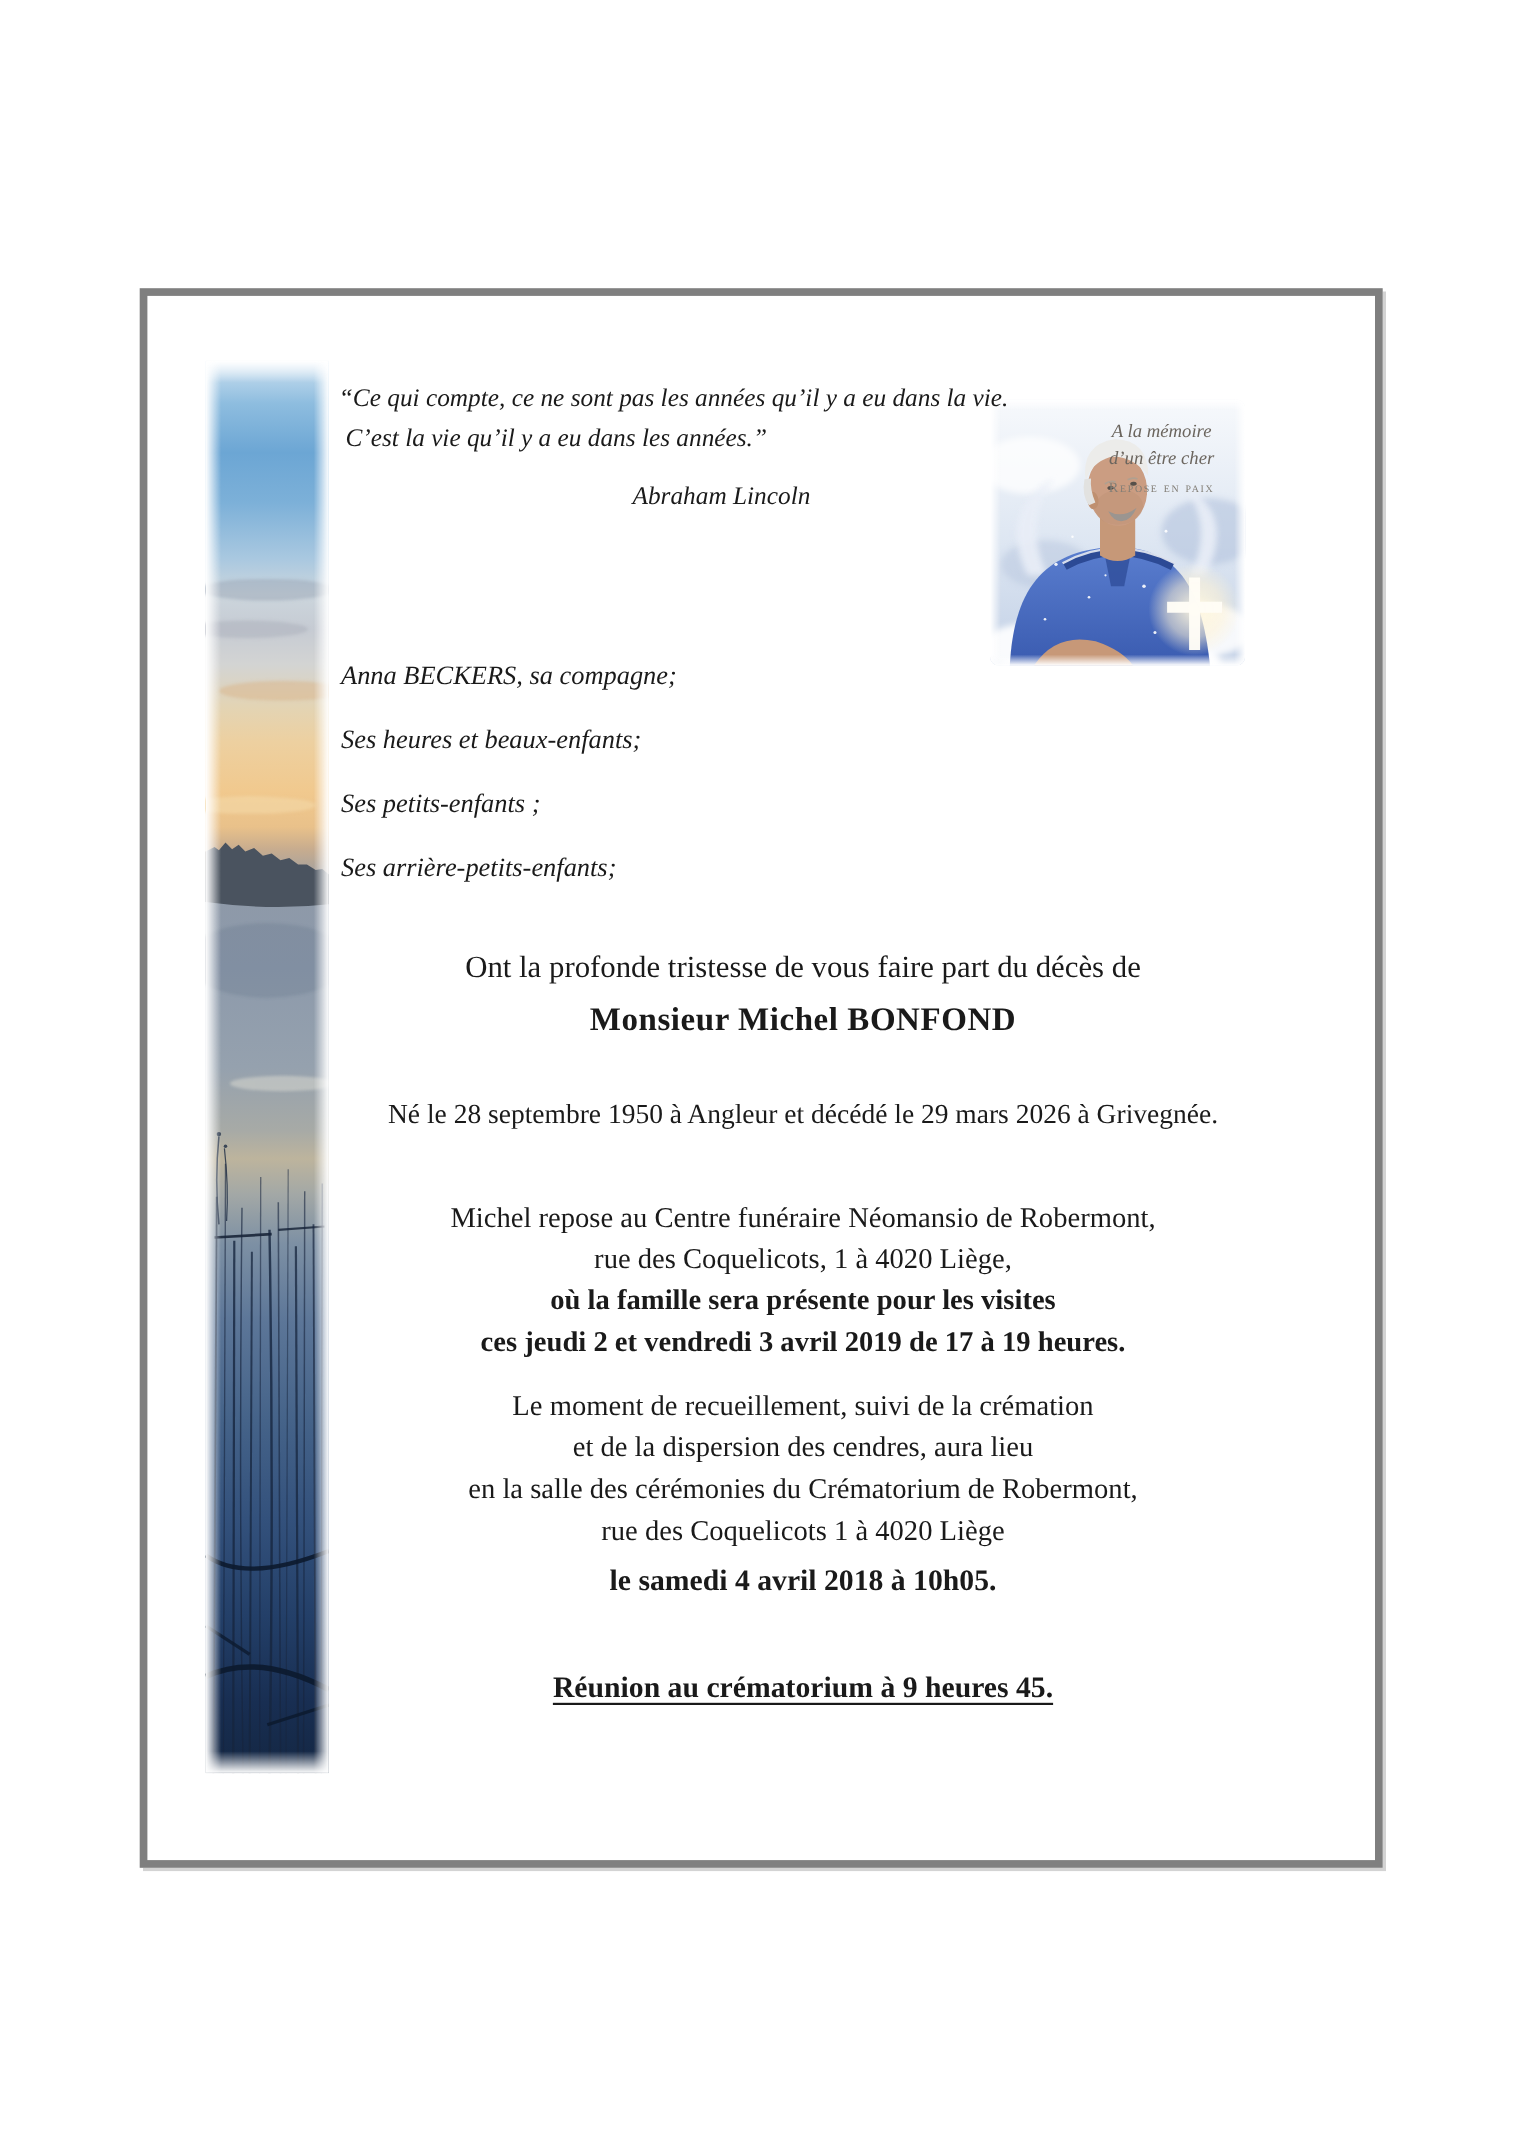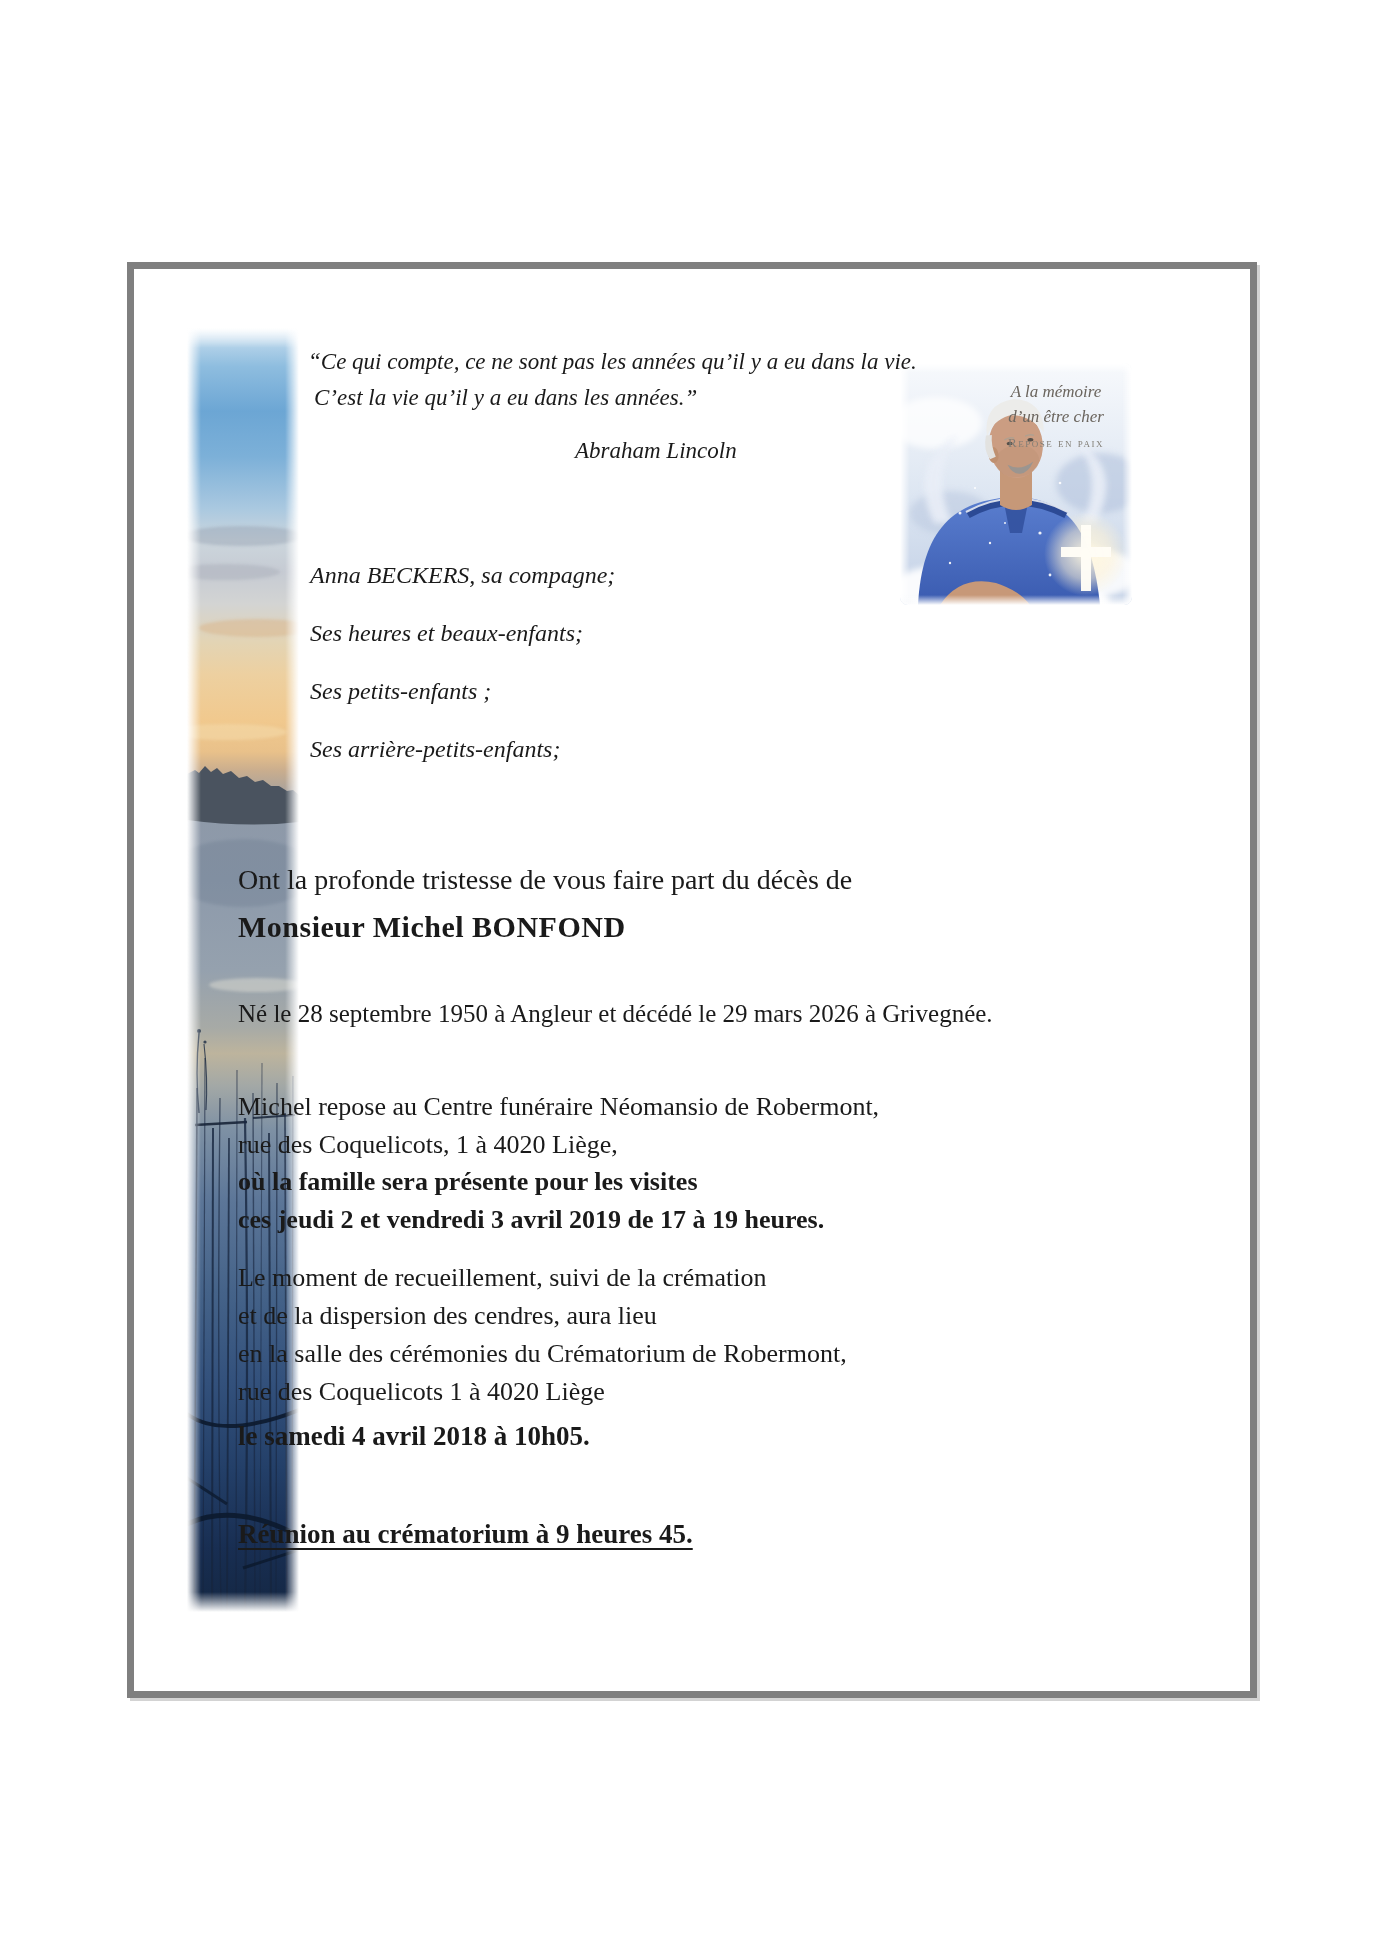--- a/index.html
+++ b/index.html
@@ -23,24 +23,24 @@
     linear-gradient(to bottom,#fff 0,rgba(255,255,255,0) 10px,rgba(255,255,255,0) calc(100% - 10px),#fff 100%);}
   .photo-captions{position:absolute;top:16px;right:6px;width:140px;text-align:center;color:#6b655e;}
   .cap-script{font-style:italic;font-size:17px;line-height:25px;}
   .cap-caps{margin-top:6px;font-variant:small-caps;letter-spacing:1.5px;font-size:13px;color:#827e76;}
 
   
   .quote{position:absolute;left:308px;top:344px;font-style:italic;font-size:23px;line-height:36px;}
   .quote-author{position:absolute;left:575px;top:438px;font-style:italic;font-size:23px;}
 
   
-  .fam-line{position:absolute;left:310px;font-style:italic;font-size:24px;white-space:nowrap;}
-
-  
-  .cline{position:absolute;left:238px;width:1010px;font-size:26px;white-space:nowrap;}
+  .fam-line{position:absolute;left:310px;font-style:italic;font-size:24px;white-space:nowrap;margin-top:40px;}
+
+  
+  .cline{position:absolute;left:225px;width:1010px;text-align:center;font-size:26px;white-space:nowrap;}
   .b{font-weight:bold;font-family:Liberation Serif, serif;}
   .intro{font-size:28px;}
   .name{font-size:30px;font-weight:bold;letter-spacing:.5px;}
   .birth{font-size:25px;}
   .date{font-size:27px;font-weight:bold;}
   .meeting{font-size:27px;font-weight:bold;text-decoration:underline;text-decoration-thickness:2px;text-underline-offset:5px;}
 </style>
 </head>
 <body>
 

